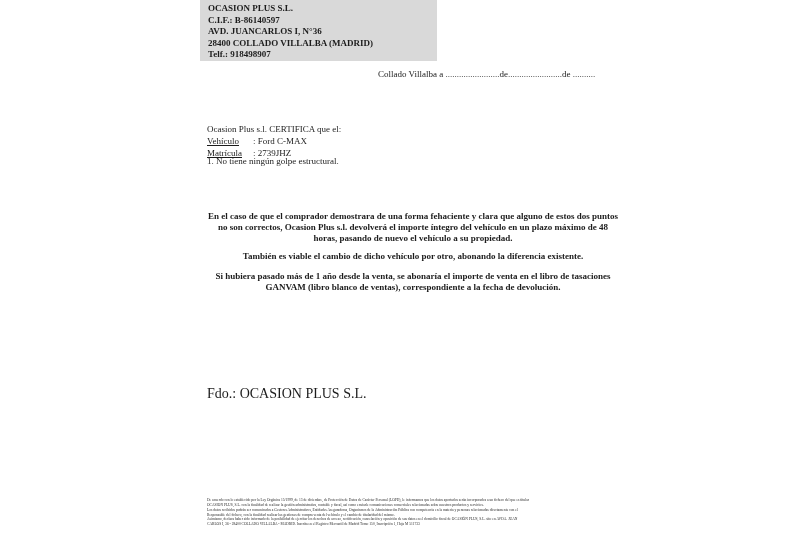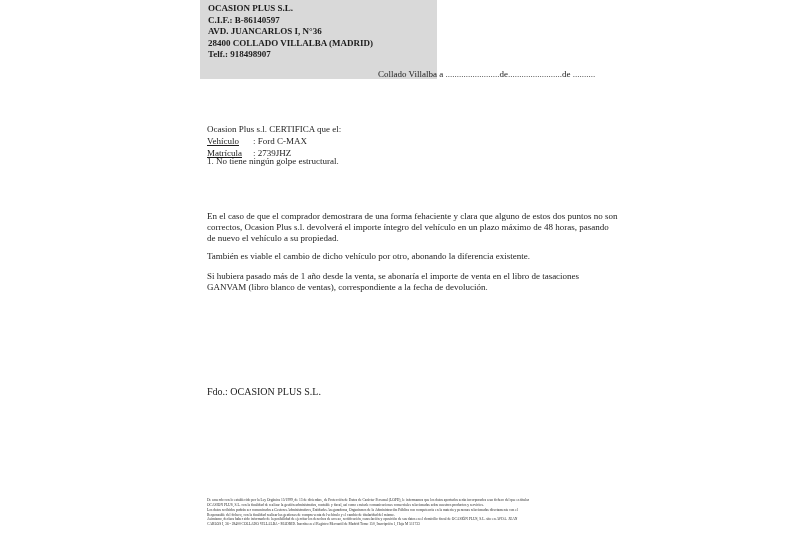--- a/index.html
+++ b/index.html
@@ -6,46 +6,46 @@
   .page{
     position:relative;
     width:800px;height:533px;
     background:#ffffff;
     font-family:"Liberation Serif","DejaVu Serif",serif;
     color:#1c1c1c;
     overflow:hidden;
   }
   .letterhead{
     position:absolute;left:200px;top:0;
-    width:237px;height:79px;
+    width:237px;height:61px;
     background:#d9d9d9;
     padding:3px 0 0 8px;
     box-sizing:border-box;
     font-weight:bold;
     font-size:9px;
     line-height:11.5px;
     white-space:nowrap;
   }
   .dateline{
     position:absolute;left:378px;top:69px;
     font-size:9px;white-space:nowrap;
   }
   .cert-intro{position:absolute;left:207px;top:104px;font-size:9px;white-space:nowrap;margin-top:20px;}
   .kv-row{position:absolute;left:207px;font-size:9px;white-space:nowrap;}
   .kv-row .lbl{text-decoration:underline;display:inline-block;width:46px;margin-top:20px;}
   .row-vehicle{top:116px;}
   .row-plate{top:128px;}
   .point{position:absolute;left:207px;font-size:9px;white-space:nowrap;}
   .point-1{top:156px;}
   .point-2{top:178px;}
-  .para{position:absolute;left:207px;width:412px;font-size:9px;line-height:11px;text-align:left;}
+  .para{position:absolute;left:207px;width:412px;font-size:9px;line-height:11px;text-align:center;font-weight:bold;}
   .para-1{top:211px;}
   .para-2{top:251px;}
   .para-3{top:271px;}
-  .signature{position:absolute;left:207px;top:386px;font-size:10px;white-space:nowrap;}
+  .signature{position:absolute;left:207px;top:386px;font-size:14px;white-space:nowrap;}
   .legal{
     position:absolute;left:207px;top:498px;
     width:900px;
     transform:scale(0.45);
     transform-origin:top left;
     font-size:8px;
     line-height:10.5px;
     color:#2a2a2a;
   }
   .legal div{white-space:nowrap;}

